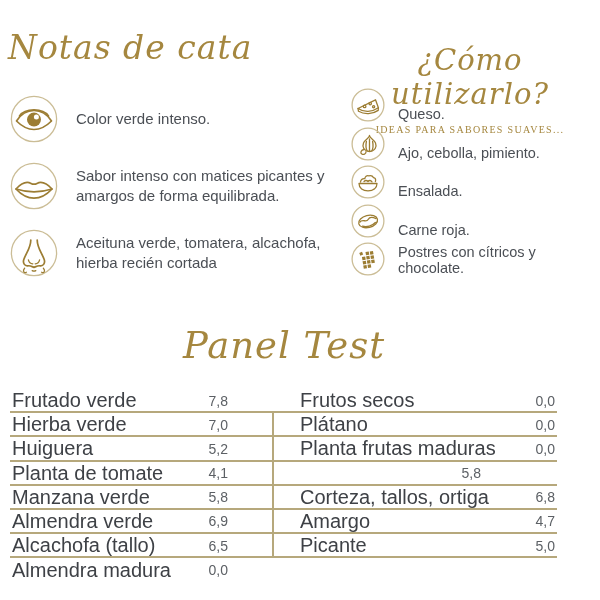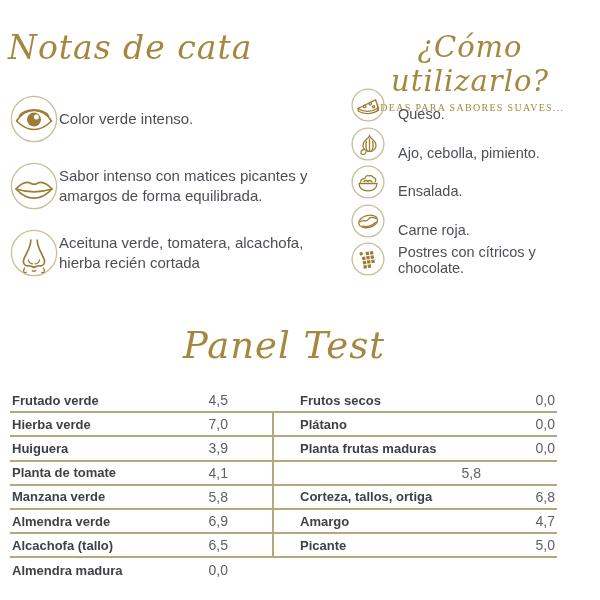--- a/index.html
+++ b/index.html
@@ -14,42 +14,42 @@
 
   
   .tasting-title{left:8px;top:28px;width:255px;text-align:left;font-size:33px;}
   .usage-head{left:345px;top:30px;width:250px;text-align:center;}
   .usage-title{font-size:29px;}
   .usage-sub{font-family:"Liberation Serif",serif;font-size:10px;letter-spacing:1.3px;color:var(--gold);margin-top:4px;}
   .panel-title{left:0;top:324px;width:568px;text-align:center;font-size:37px;font-style:italic;}
 
   
   .tasting-items{left:10px;top:95px;}
-  .t-item{display:flex;align-items:center;gap:1px;margin-bottom:19px;}
+  .t-item{display:flex;align-items:center;gap:18px;margin-bottom:19px;}
   .t-icon{width:48px;height:48px;flex:none;}
   .t-text{font-size:15px;color:var(--body);line-height:1.36;width:256px;}
 
   
   .usage-items{left:351px;top:88px;}
   .u-item{display:flex;align-items:flex-end;gap:13px;margin-bottom:4.5px;}
   .u-icon{width:34px;height:34px;flex:none;}
   .u-text{font-size:14.5px;color:var(--body);}
 
   
   svg .ring{fill:none;stroke:var(--circle_stroke);stroke-width:1.3;}
   svg .st{fill:none;stroke:var(--icon_stroke);stroke-width:1.7;stroke-linecap:round;stroke-linejoin:round;}
   svg .st2{fill:none;stroke:var(--icon_stroke);stroke-width:1.3;stroke-linecap:round;stroke-linejoin:round;}
   svg .fillg{fill:var(--icon_stroke);}
 
   
   .ptest{position:absolute;left:10px;top:389px;width:547px;}
   .band{display:grid;grid-template-columns:148px 74px 51px 200px 74px;height:24.2px;
         align-items:center;border-bottom:2px solid var(--line);box-sizing:border-box;}
   .band:last-child{border-bottom:none;}
-  .lbl{font-weight:bold;font-size:13px;color:var(--label);padding-left:2px;white-space:nowrap;}
+  .lbl{font-weight:normal;font-size:20px;color:var(--label);padding-left:2px;white-space:nowrap;}
   .lbl.rl{padding-left:17px;}
   .val{font-size:14px;color:var(--value);text-align:right;padding-right:4px;}
   .val.rv{padding-right:2px;}
   .vdiv{position:absolute;left:272px;top:413px;width:2px;height:145px;background:var(--line);}
 </style>
 </head>
 <body style="--gold: #a5873f; --line: #b6a87c; --label: #3e4146; --value: #5c6065; --body: #4b4f55; --icon_stroke: #9c7d33; --circle_stroke: #cbbd96;">
 
 <h2 class="abs script tasting-title" style="margin:0;">Notas de cata</h2>
 
@@ -84,21 +84,21 @@
       <path class="st2" d="M14.6,39.2 q-1.8,2 -0.8,3.6 q1,1.3 2.6,0.4"></path>
       <path class="st2" d="M33.4,39.2 q1.8,2 0.8,3.6 q-1,1.3 -2.6,0.4"></path>
       <path class="st2" d="M22.2,41.6 q1.8,1.2 3.6,0"></path>
     </svg>
     <div class="t-text">Aceituna verde, tomatera, alcachofa, hierba recién cortada</div>
   </div>
 
 </div>
 
 <div class="abs usage-head">
-  <h2 class="script usage-title" style="margin:0;">¿Cómo utilizarlo?</h2>
+  <h2 class="script usage-title" style="margin:13px;">¿Cómo utilizarlo?</h2>
   <div class="usage-sub">IDEAS PARA SABORES SUAVES...</div>
 </div>
 
 <div class="abs usage-items">
 
   <div class="u-item">
     <svg class="u-icon" viewBox="0 0 34 34">
       <circle class="ring" cx="17" cy="17" r="15.9"></circle>
       <path class="st2" d="M7,20.5 L24.5,11.8 L27.4,19.8 C21,24.2 13,24.6 7,20.5 Z"></path>
       <path class="st2" d="M7,20.5 L7.5,23.3 C13.5,26.8 21.5,26.4 27.2,22.4 L27.4,19.8"></path>
@@ -163,35 +163,35 @@
     <div class="u-text">Postres con cítricos y chocolate.</div>
   </div>
 
 </div>
 
 <h2 class="abs script panel-title" style="margin:0;">Panel Test</h2>
 
 <div class="ptest">
   <div class="band">
     <div class="lbl">Frutado verde</div>
-    <div class="val">4,5</div>
+    <div class="val">7,8</div>
     <div></div>
     <div class="lbl rl">Frutos secos</div>
     <div class="val rv">0,0</div>
   </div>
   <div class="band">
     <div class="lbl">Hierba verde</div>
     <div class="val">7,0</div>
     <div></div>
     <div class="lbl rl">Plátano</div>
     <div class="val rv">0,0</div>
   </div>
   <div class="band">
     <div class="lbl">Huiguera</div>
-    <div class="val">3,9</div>
+    <div class="val">5,2</div>
     <div></div>
     <div class="lbl rl">Planta frutas maduras</div>
     <div class="val rv">0,0</div>
   </div>
   <div class="band">
     <div class="lbl">Planta de tomate</div>
     <div class="val">4,1</div>
     <div></div>
     <div class="val rv">5,8</div>
   </div>

